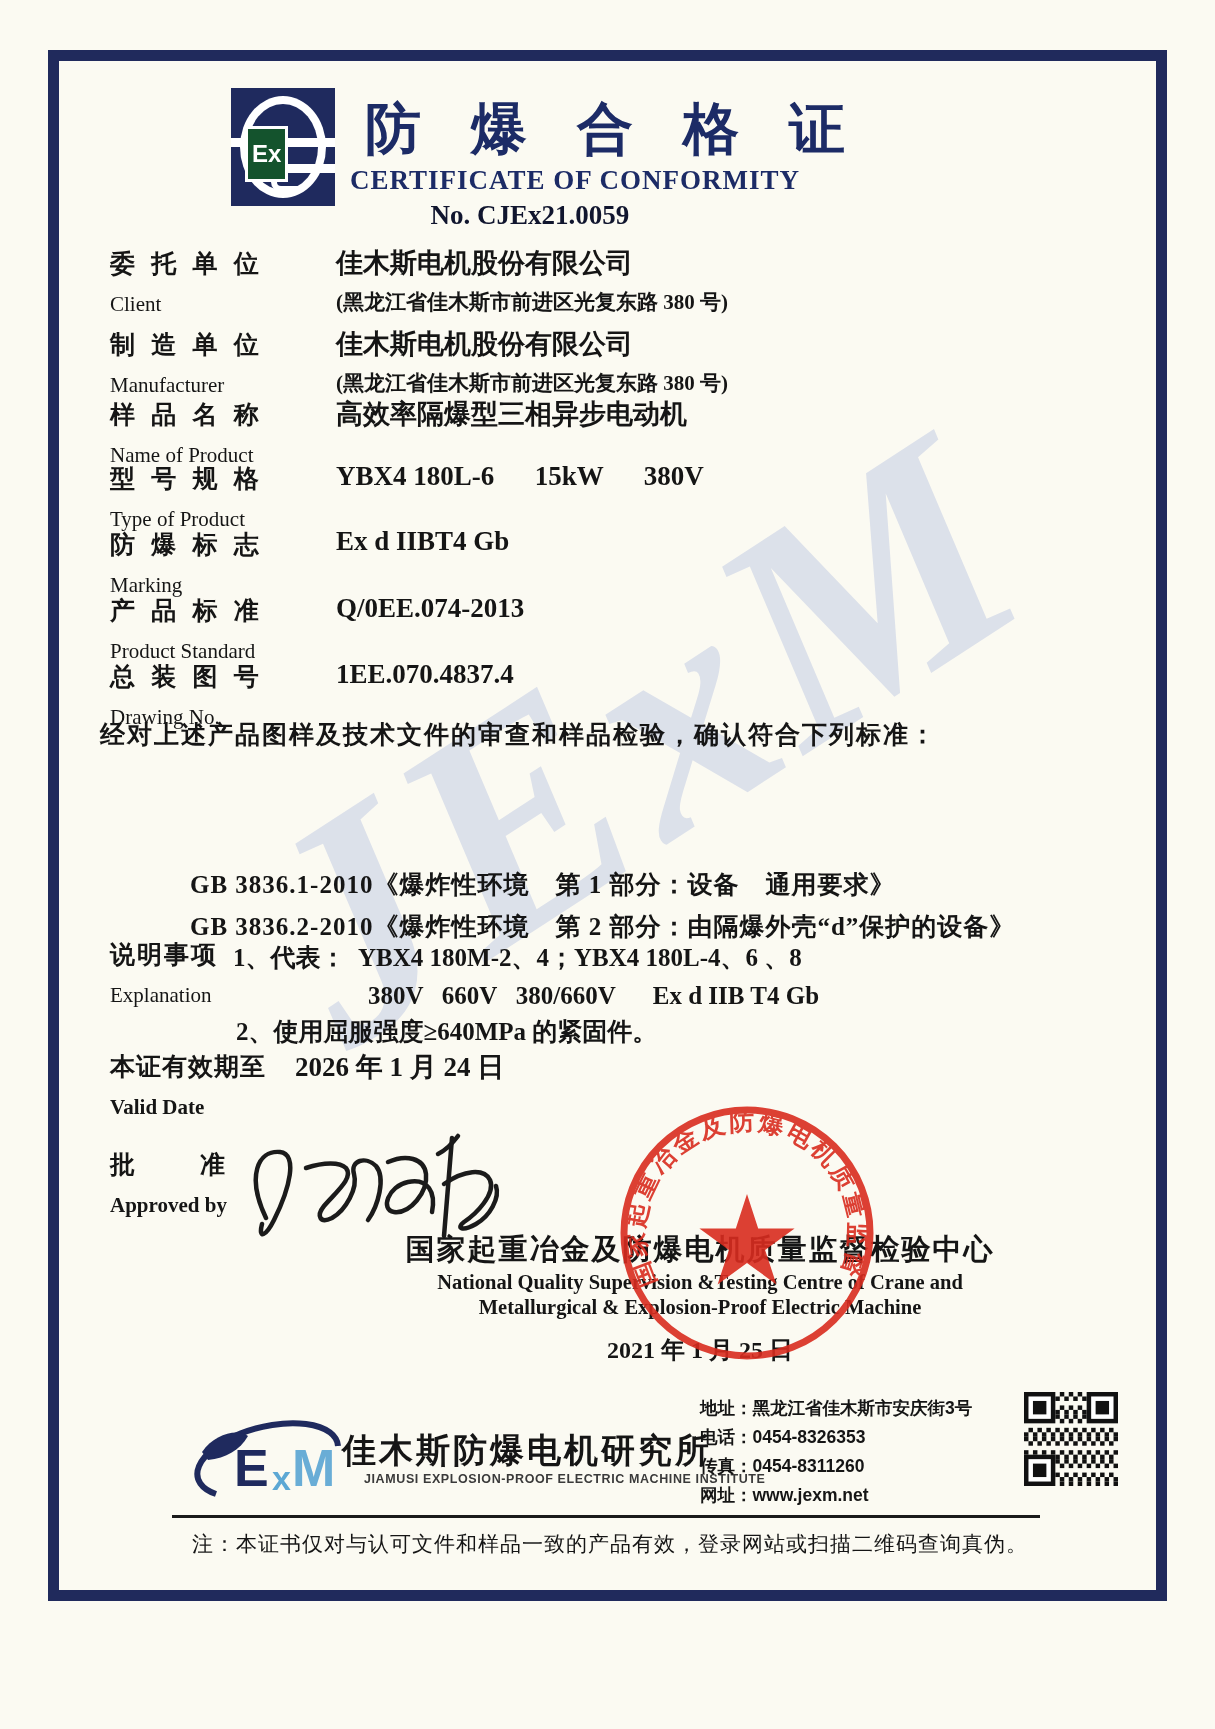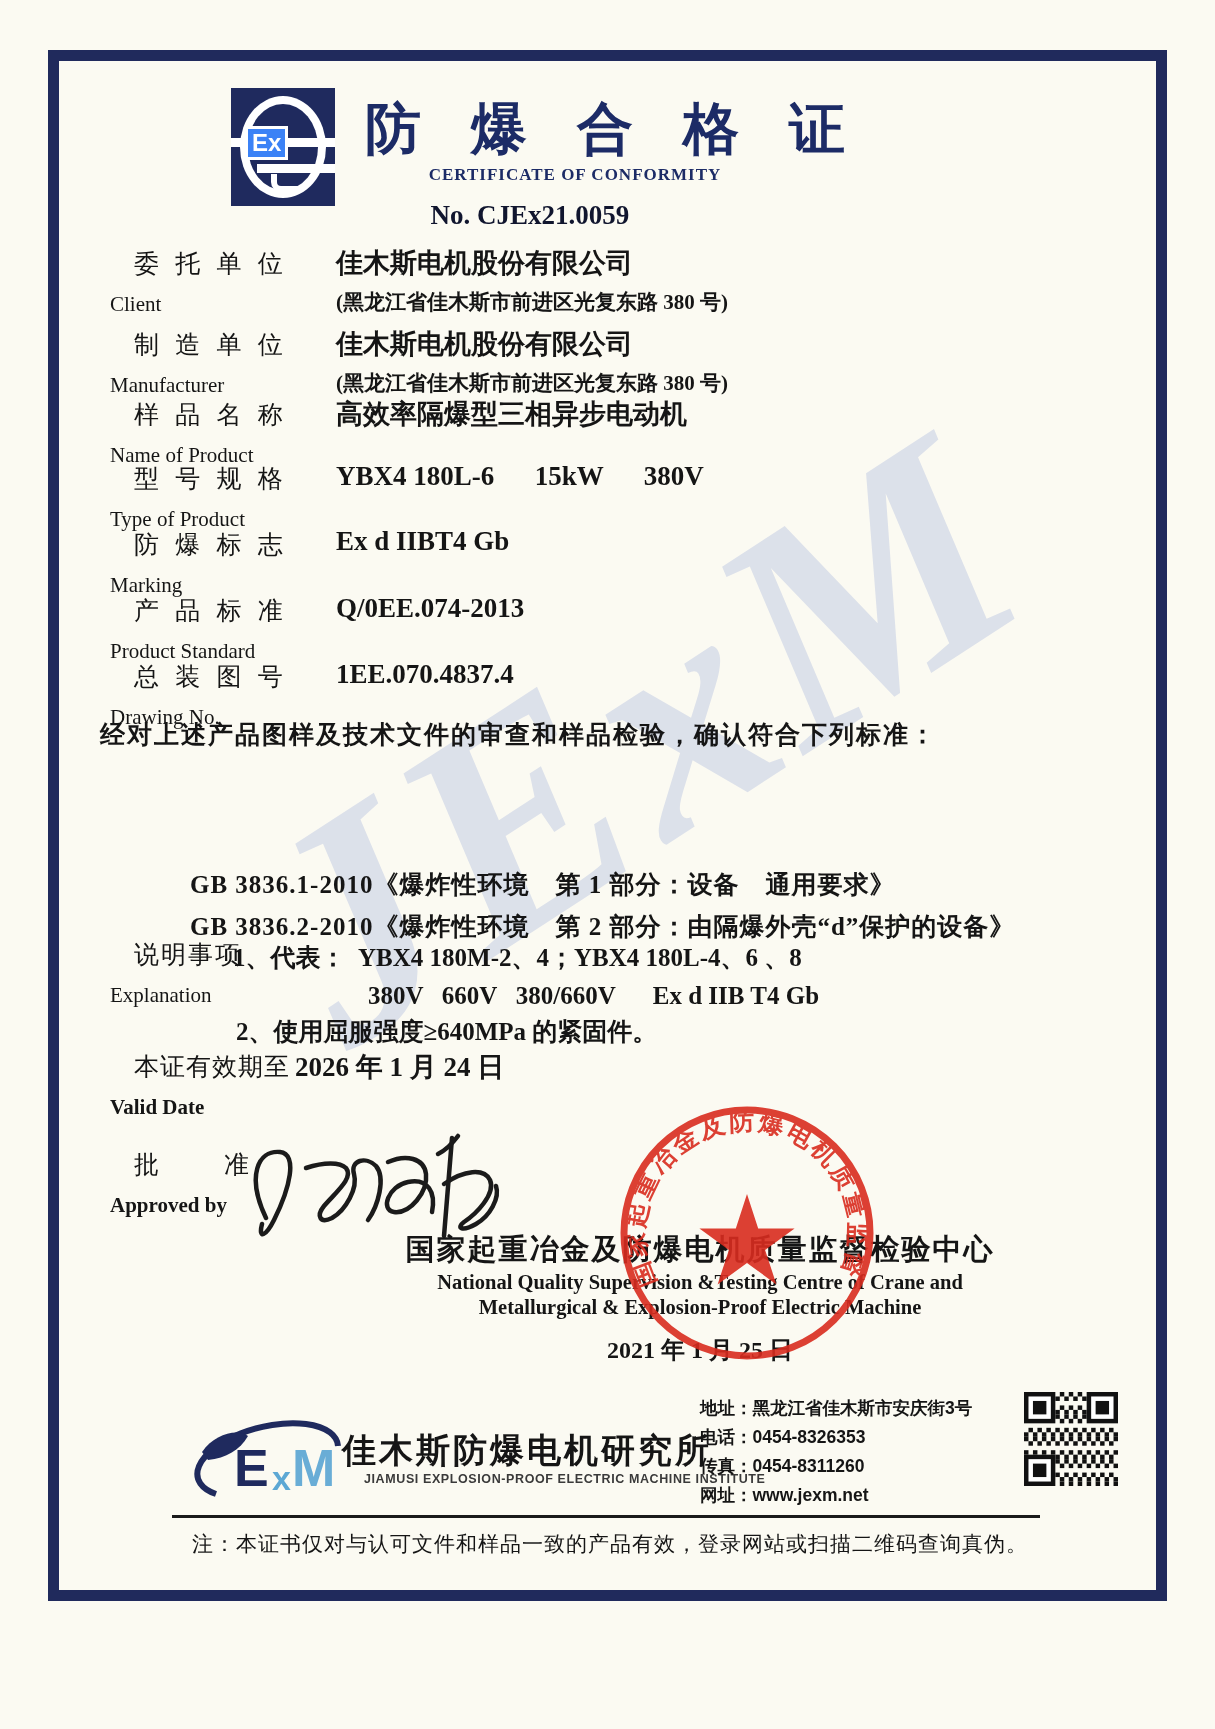--- a/index.html
+++ b/index.html
@@ -26,42 +26,42 @@
   }
   .content{position:relative; z-index:2;}
 
   
   .ex-logo{ left:231px; top:88px; width:104px; height:118px; background:#1f2a5e; }
   .ex-logo .oval{position:absolute; left:9px; top:8px; width:86px; height:102px; background:#fff; border-radius:50%;}
   .ex-logo .oval-in{position:absolute; left:17px; top:16px; width:70px; height:86px; background:#1f2a5e; border-radius:50%;}
   .ex-logo .bar1{position:absolute; left:0; top:50px; width:104px; height:9px; background:#fff;}
   .ex-logo .bar2{position:absolute; left:26px; top:76px; width:78px; height:9px; background:#fff;}
   .ex-logo .exbox{
-    position:absolute; left:14px; top:38px; padding:0 4px;
-    background:#3b82f6; border:3px solid #fff; color:#fff;
+    position:absolute; left:14px; top:38px; padding:11px 4px;
+    background:#14532d; border:3px solid #fff; color:#fff;
     font-weight:bold; font-size:24px; line-height:28px;
     font-family:"Liberation Sans","DejaVu Sans",sans-serif;
   }
   .ex-logo .hook{position:absolute; left:40px; top:86px; width:26px; height:12px; border-left:6px solid #fff; border-bottom:6px solid #fff; border-bottom-left-radius:10px;}
   .title-cn{
     left:365px; top:92px; width:440px; text-align:center;
     font-size:56px; font-weight:bold; color:#1c2b66;
     letter-spacing:12px; word-spacing:12px; white-space:nowrap;
   }
   .title-en{
     left:340px; top:165px; width:470px; text-align:center;
-    font-size:17px; font-weight:bold; color:#1c2b66; letter-spacing:1px; white-space:nowrap;
+    font-size:27px; font-weight:bold; color:#1c2b66; letter-spacing:1px; white-space:nowrap;
   }
   .cert-no{
     left:340px; top:200px; width:380px; text-align:center;
     font-size:27px; font-weight:bold; color:#10152e; white-space:nowrap;
   }
 
   
-  .flabel-cn{font-size:25px; font-weight:normal; letter-spacing:5px; white-space:nowrap;margin-left:24px;}
+  .flabel-cn{font-size:25px; font-weight:bold; letter-spacing:5px; white-space:nowrap;}
   .flabel-en{font-size:21px; margin-top:12px; white-space:nowrap;}
   .fvalue{font-size:27px; font-weight:bold; white-space:pre-wrap;}
   .fnote{font-size:21px; font-weight:bold; margin-top:7px; white-space:nowrap;}
   .frow{position:absolute; left:110px;}
   .fval{position:absolute; left:336px;}
 
   .stmt-cn{font-size:25px; font-weight:bold; letter-spacing:2px; white-space:nowrap;}
   .stmt-en{font-size:20.5px; line-height:1.3; margin-top:6px; width:1005px;}
   .std-line{font-size:25px; font-weight:bold; letter-spacing:1px; white-space:nowrap; margin-bottom:9px;margin-left:44px;}
 

